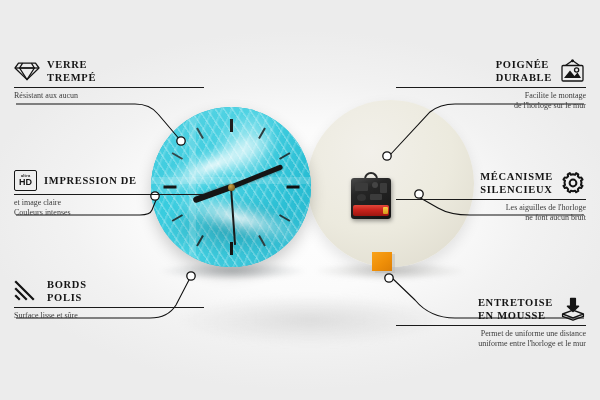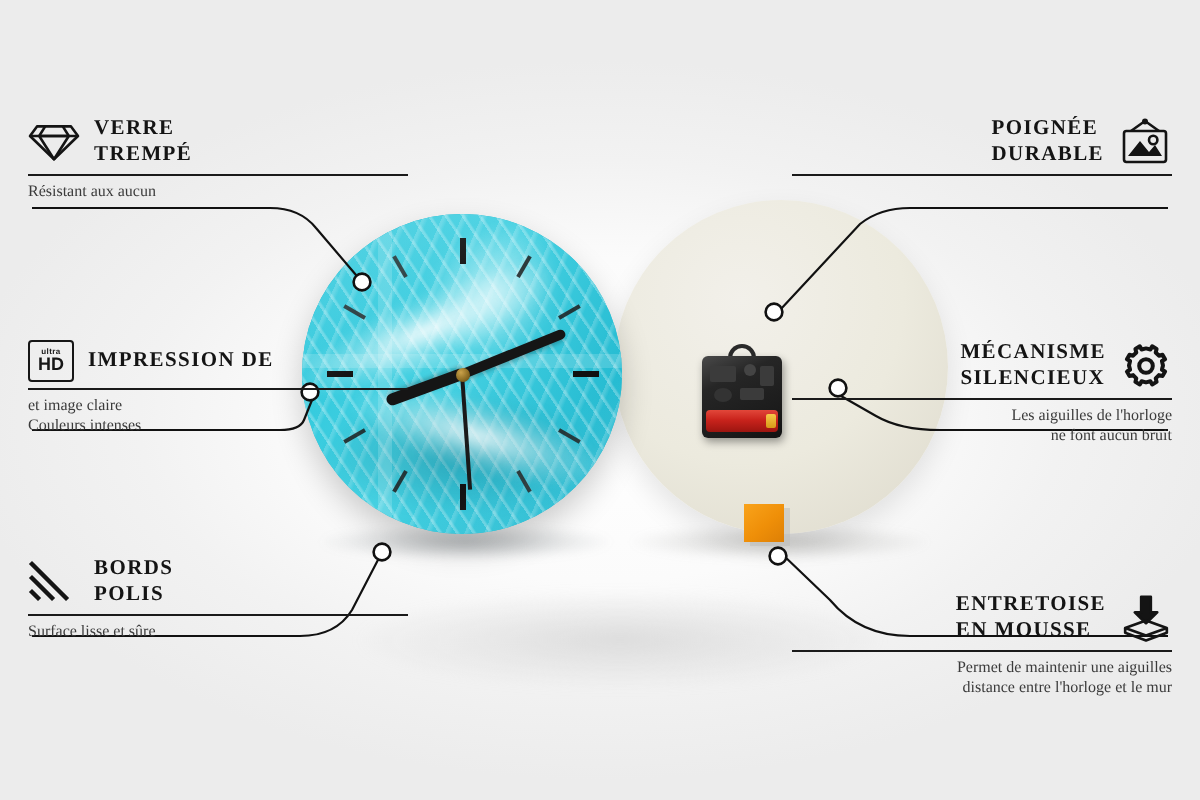--- a/index.html
+++ b/index.html
@@ -425,20 +425,24 @@
         <g fill="none" stroke="#141414" stroke-width="1.3" stroke-linejoin="round">
           <path d="M13.5,1.5 L6.5,6.5 M13.5,1.5 L20.5,6.5"></path>
           <rect x="3" y="6.5" width="21" height="15.5" rx="1.2"></rect>
           <path d="M5,19 L11,11.5 L15.5,17 L18.5,13.5 L22,19 Z" fill="#141414" stroke="none"></path>
           <circle cx="17.6" cy="11" r="2.1"></circle>
         </g>
         <circle cx="13.5" cy="1.8" r="1.5" fill="#141414"></circle>
       </svg>
     </div>
     <div class="rule"></div>
+    <div class="desc">
+      <div>Facilite le montage</div>
+      <div>de l'horloge sur le mur</div>
+    </div>
   </div>
 
   <div class="feature right" id="f-meca">
     <div class="head-row">
       <div class="titles">
         <div>MÉCANISME</div>
         <div>SILENCIEUX</div>
       </div>
       <svg class="ic" width="26" height="24" viewBox="0 0 26 24">
         <g fill="none" stroke="#141414" stroke-width="2" stroke-linecap="round" stroke-linejoin="round">
@@ -468,18 +472,18 @@
       <svg class="ic" width="26" height="24" viewBox="0 0 26 24">
         <g fill="none" stroke="#141414" stroke-width="1.35" stroke-linejoin="round">
           <path d="M10.6,1.4 L15.4,1.4 L15.4,9.2 L18.6,9.2 L13,14.6 L7.4,9.2 L10.6,9.2 Z" fill="#141414"></path>
           <path d="M13,13.2 L23.4,17 L13,20.8 L2.6,17 Z"></path>
           <path d="M2.6,17 L2.6,19.4 L13,23.2 L23.4,19.4 L23.4,17"></path>
         </g>
       </svg>
     </div>
     <div class="rule"></div>
     <div class="desc">
-      <div>Permet de maintenir une aiguilles</div>
-      <div>distance entre l'horloge et le mur</div>
+      <div>Permet de uniforme une distance</div>
+      <div>uniforme entre l'horloge et le mur</div>
     </div>
   </div>
 
 </div>
 
 </body></html>

